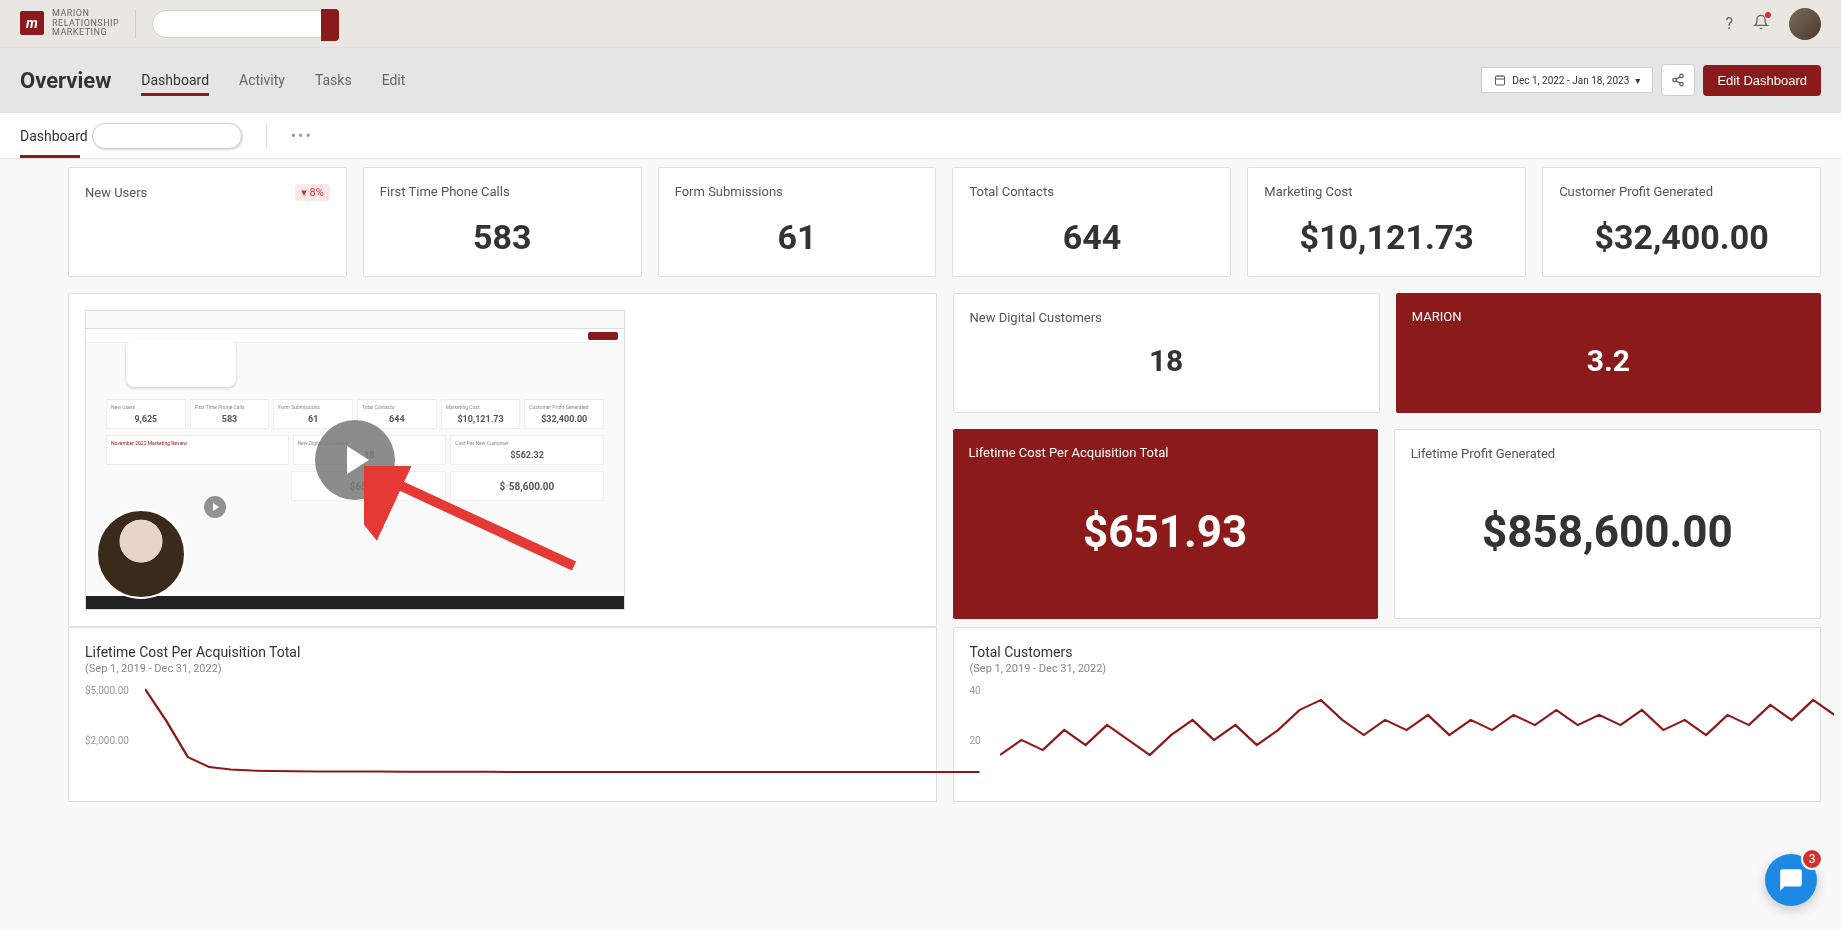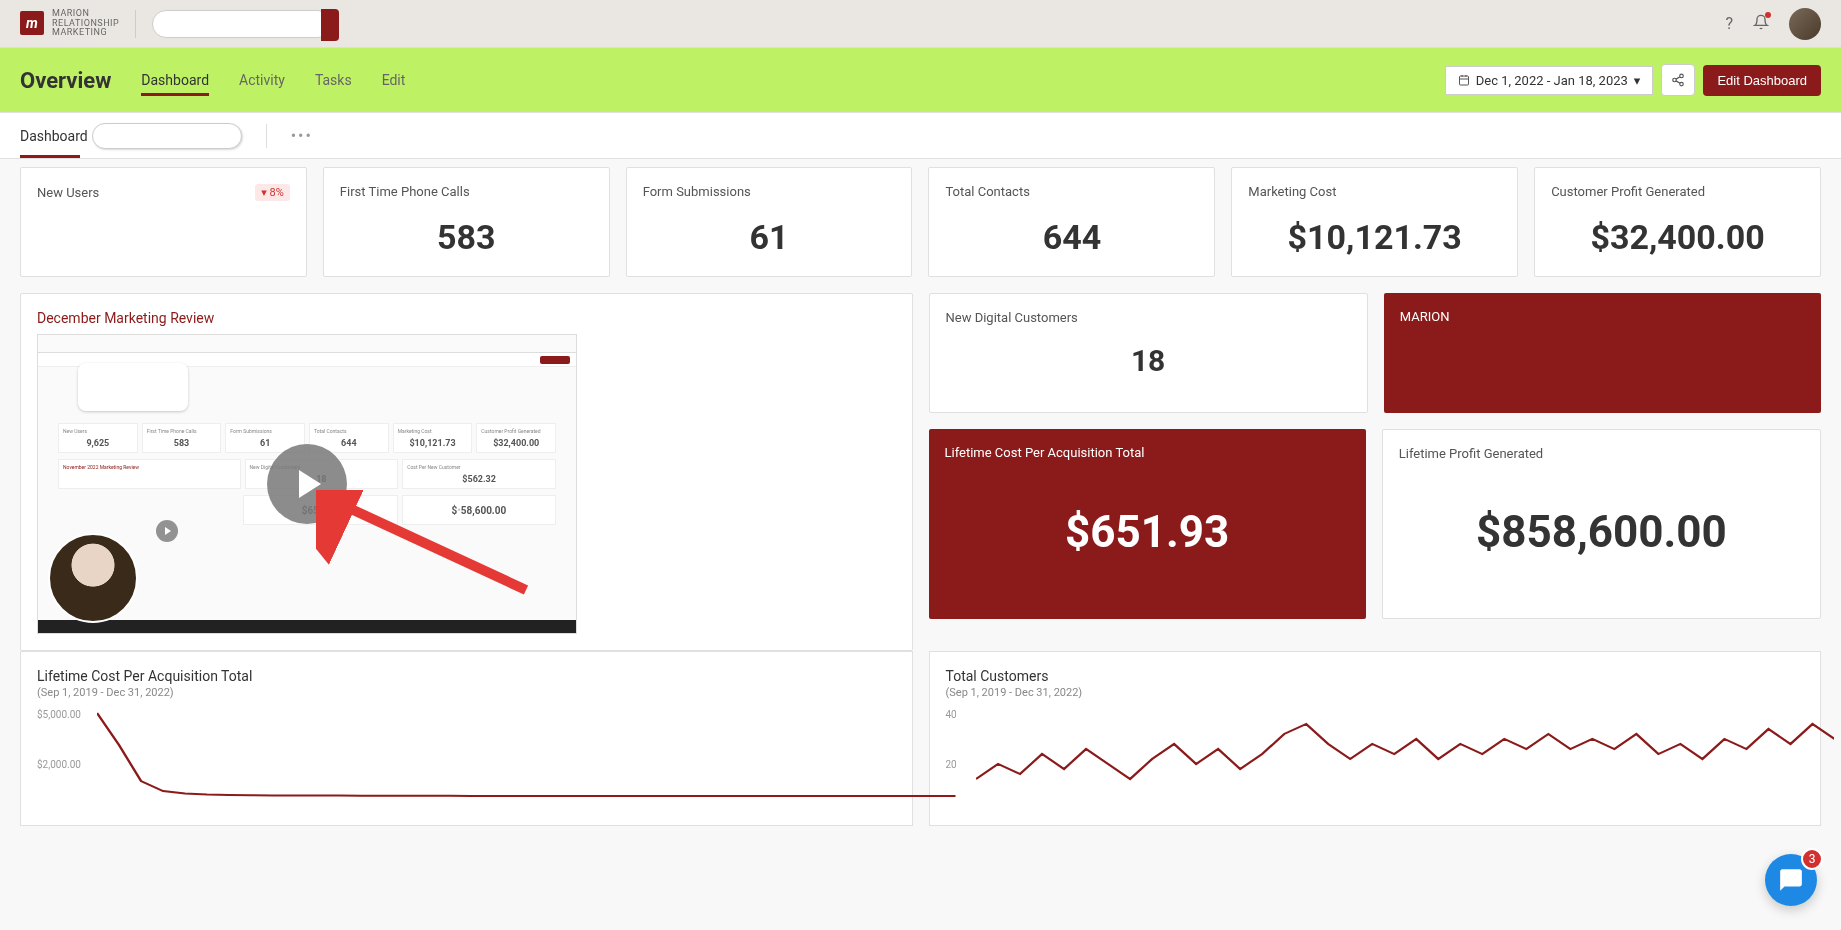--- a/index.html
+++ b/index.html
@@ -10,39 +10,39 @@
 .logo-text { font-size: 9px; line-height: 1.1; color: #666; letter-spacing: 0.5px; }
 .topbar-divider { width: 1px; height: 28px; background: #ccc; margin: 0 16px; }
 .topbar-search { flex: 0 0 auto; width: 180px; height: 28px; border-radius: 14px; background: #fff; border: 1px solid #ccc; position: relative; }
 .topbar-search-btn { position: absolute; right: -8px; top: -2px; width: 18px; height: 32px; background: #8b1a1a; border-radius: 0 4px 4px 0; }
 .topbar-spacer { flex: 1; }
 .topbar-actions { display: flex; align-items: center; gap: 20px; }
 .help-icon, .bell-icon { color: #666; cursor: pointer; position: relative; }
 .bell-dot { position: absolute; top: -2px; right: -2px; width: 6px; height: 6px; background: #d32f2f; border-radius: 50%; }
 .avatar { width: 32px; height: 32px; border-radius: 50%; background: linear-gradient(135deg,#7a6a5a,#4a3a2a); cursor: pointer; }
 
-.navbar { background: #bef264; height: 65px; display: flex; align-items: center; padding: 16px 20px; border-bottom: 1px solid #e0e0e0; }
+.navbar { background: #e5e5e5; height: 65px; display: flex; align-items: center; padding: 16px 20px; border-bottom: 1px solid #e0e0e0; }
 .page-title { font-size: 22px; font-weight: 700; margin-right: 30px; }
 .nav-tabs { display: flex; gap: 30px; height: 100%; align-items: center; }
 .nav-tab { font-size: 14px; color: #666; cursor: pointer; height: 100%; display: flex; align-items: center; position: relative; }
 .nav-tab.active { color: #333; }
 .nav-tab.active::after { content: ""; position: absolute; bottom: 0; left: 0; right: 0; height: 3px; background: #8b1a1a; }
 .navbar-spacer { flex: 1; }
-.date-picker { border: 1px solid #ccc; background: #fff; padding: 6px 12px; border-radius: 0; font-size: 13px; cursor: pointer; display: flex; align-items: center; gap: 6px; }
+.date-picker { border: 1px solid #ccc; background: #fff; padding: 6px 12px; border-radius: 0; font-size: 10px; cursor: pointer; display: flex; align-items: center; gap: 6px; }
 .share-btn { border: 1px solid #ccc; background: #fff; width: 34px; height: 32px; border-radius: 4px; display: flex; align-items: center; justify-content: center; cursor: pointer; margin: 0 8px; }
 .edit-btn { background: #8b1a1a; color: #fff; border: none; padding: 8px 14px; border-radius: 4px; font-size: 13px; cursor: pointer; }
 
 .subnav { background: #fff; height: 46px; display: flex; align-items: center; padding: 0 20px; border-bottom: 1px solid #e0e0e0; gap: 12px; }
 .subnav-tab { font-size: 14px; color: #333; position: relative; height: 100%; display: flex; align-items: center; }
 .subnav-tab::after { content: ""; position: absolute; bottom: 0; left: 0; width: 60px; height: 3px; background: #8b1a1a; }
 .subnav-search { width: 150px; height: 26px; border-radius: 13px; background: #fff; border: 1px solid #ccc; box-shadow: 1px 1px 2px rgba(0,0,0,0.15); }
 .subnav-divider { width: 1px; height: 24px; background: #ddd; margin: 0 12px; }
 .more-dots { color: #999; cursor: pointer; letter-spacing: 2px; }
 
-.content { padding: 8px 20px 20px; }
+.content { padding: 8px 20px 20px; margin-left: 48px; }
 .row { display: flex; gap: 16px; margin-bottom: 16px; }
 .card { background: #fff; border: 1px solid #e0e0e0; border-radius: 2px; padding: 16px; }
 .kpi-row .card { flex: 1; min-height: 110px; }
 .kpi-label { font-size: 13px; color: #555; display: flex; justify-content: space-between; align-items: center; }
 .kpi-badge { background: #fde8e8; color: #d32f2f; font-size: 11px; padding: 2px 6px; border-radius: 3px; }
 .kpi-value { font-size: 34px; font-weight: 700; text-align: center; margin-top: 18px; }
 
 .mid-row { display: flex; gap: 16px; }
 .mid-left { flex: 1; }
 .mid-right { flex: 1; display: flex; flex-direction: column; gap: 16px; }
@@ -190,21 +190,20 @@
     </div>
     <div class="card">
       <div class="kpi-label">Customer Profit Generated</div>
       <div class="kpi-value">$32,400.00</div>
     </div>
   </div>
 
   <div class="mid-row">
     <div class="mid-left">
       <div class="card video-card">
-        <div class="video-title">December Marketing Review</div>
         <div class="video-thumb">
           <div class="thumb-content">
             <div class="thumb-topbar"></div>
             <div class="thumb-nav">
                 <div class="thumb-nav-btn"></div>
               </div>
             <div class="thumb-white-box"></div>
             <div class="thumb-body">
               <div class="thumb-kpi-row">
                 <div class="thumb-kpi">
@@ -272,20 +271,21 @@
       </div>
     </div>
     <div class="mid-right">
       <div class="mid-right-row">
         <div class="card">
           <div class="kpi-label">New Digital Customers</div>
           <div class="kpi-value">18</div>
         </div>
         <div class="card red-card">
           <div class="kpi-label">MARION</div>
+          <div class="kpi-value">3.2</div>
         </div>
       </div>
       <div class="mid-right-row big-row">
         <div class="card red-card">
           <div class="kpi-label">Lifetime Cost Per Acquisition Total</div>
           <div class="big-value">$651.93</div>
         </div>
         <div class="card">
           <div class="kpi-label">Lifetime Profit Generated</div>
           <div class="big-value">$858,600.00</div>

